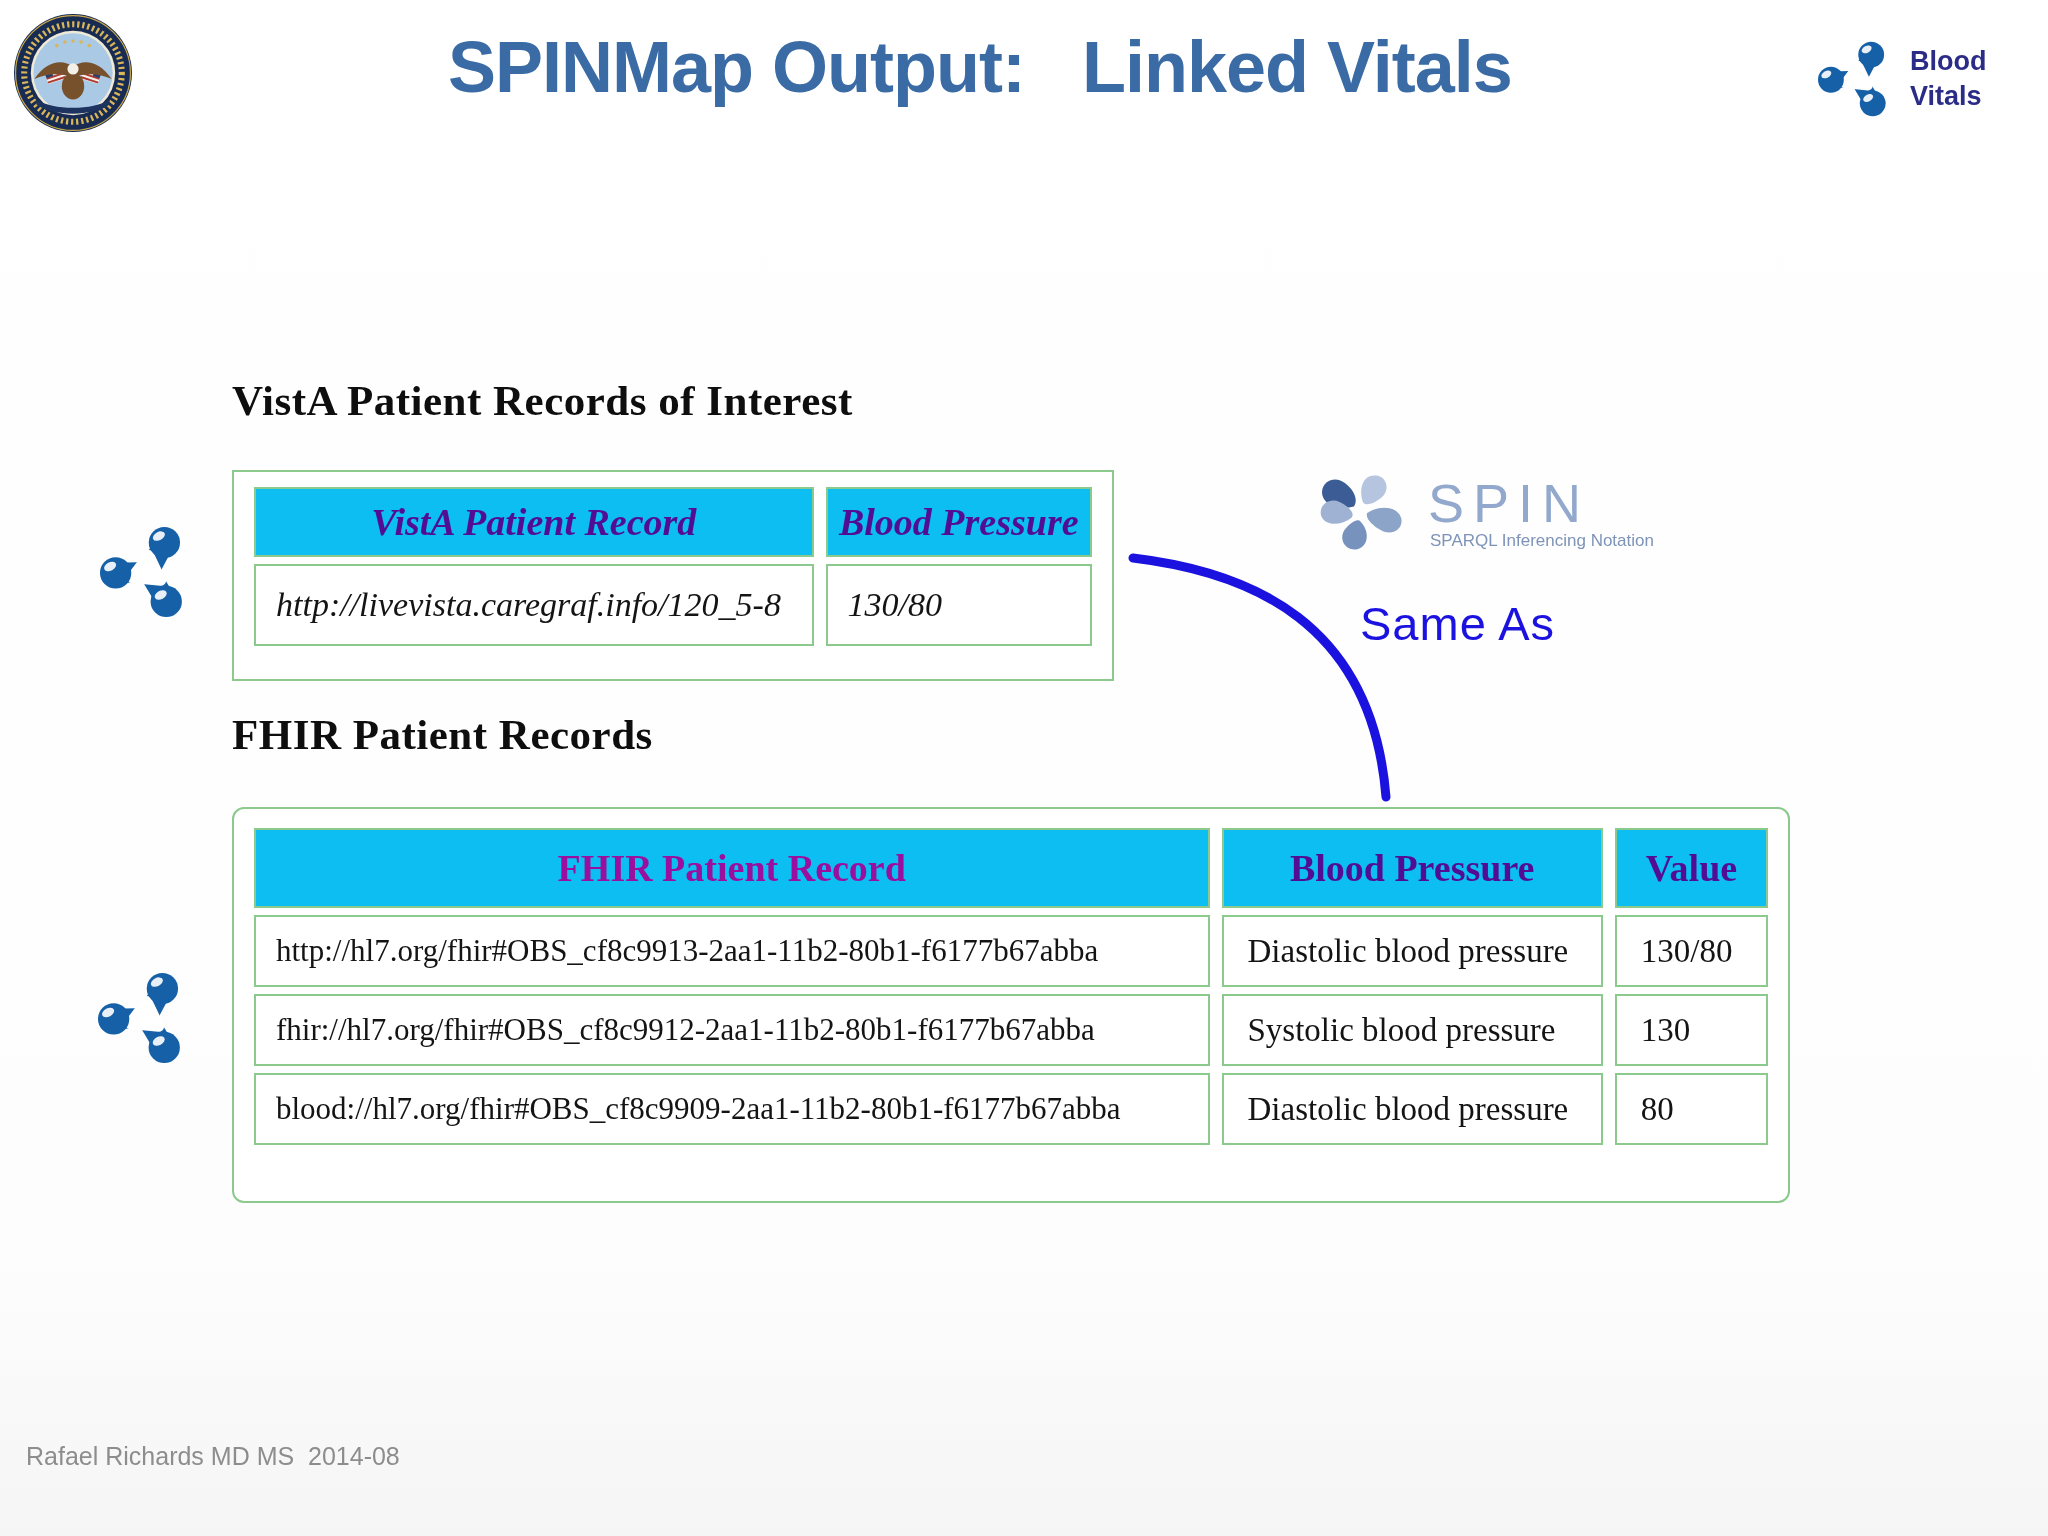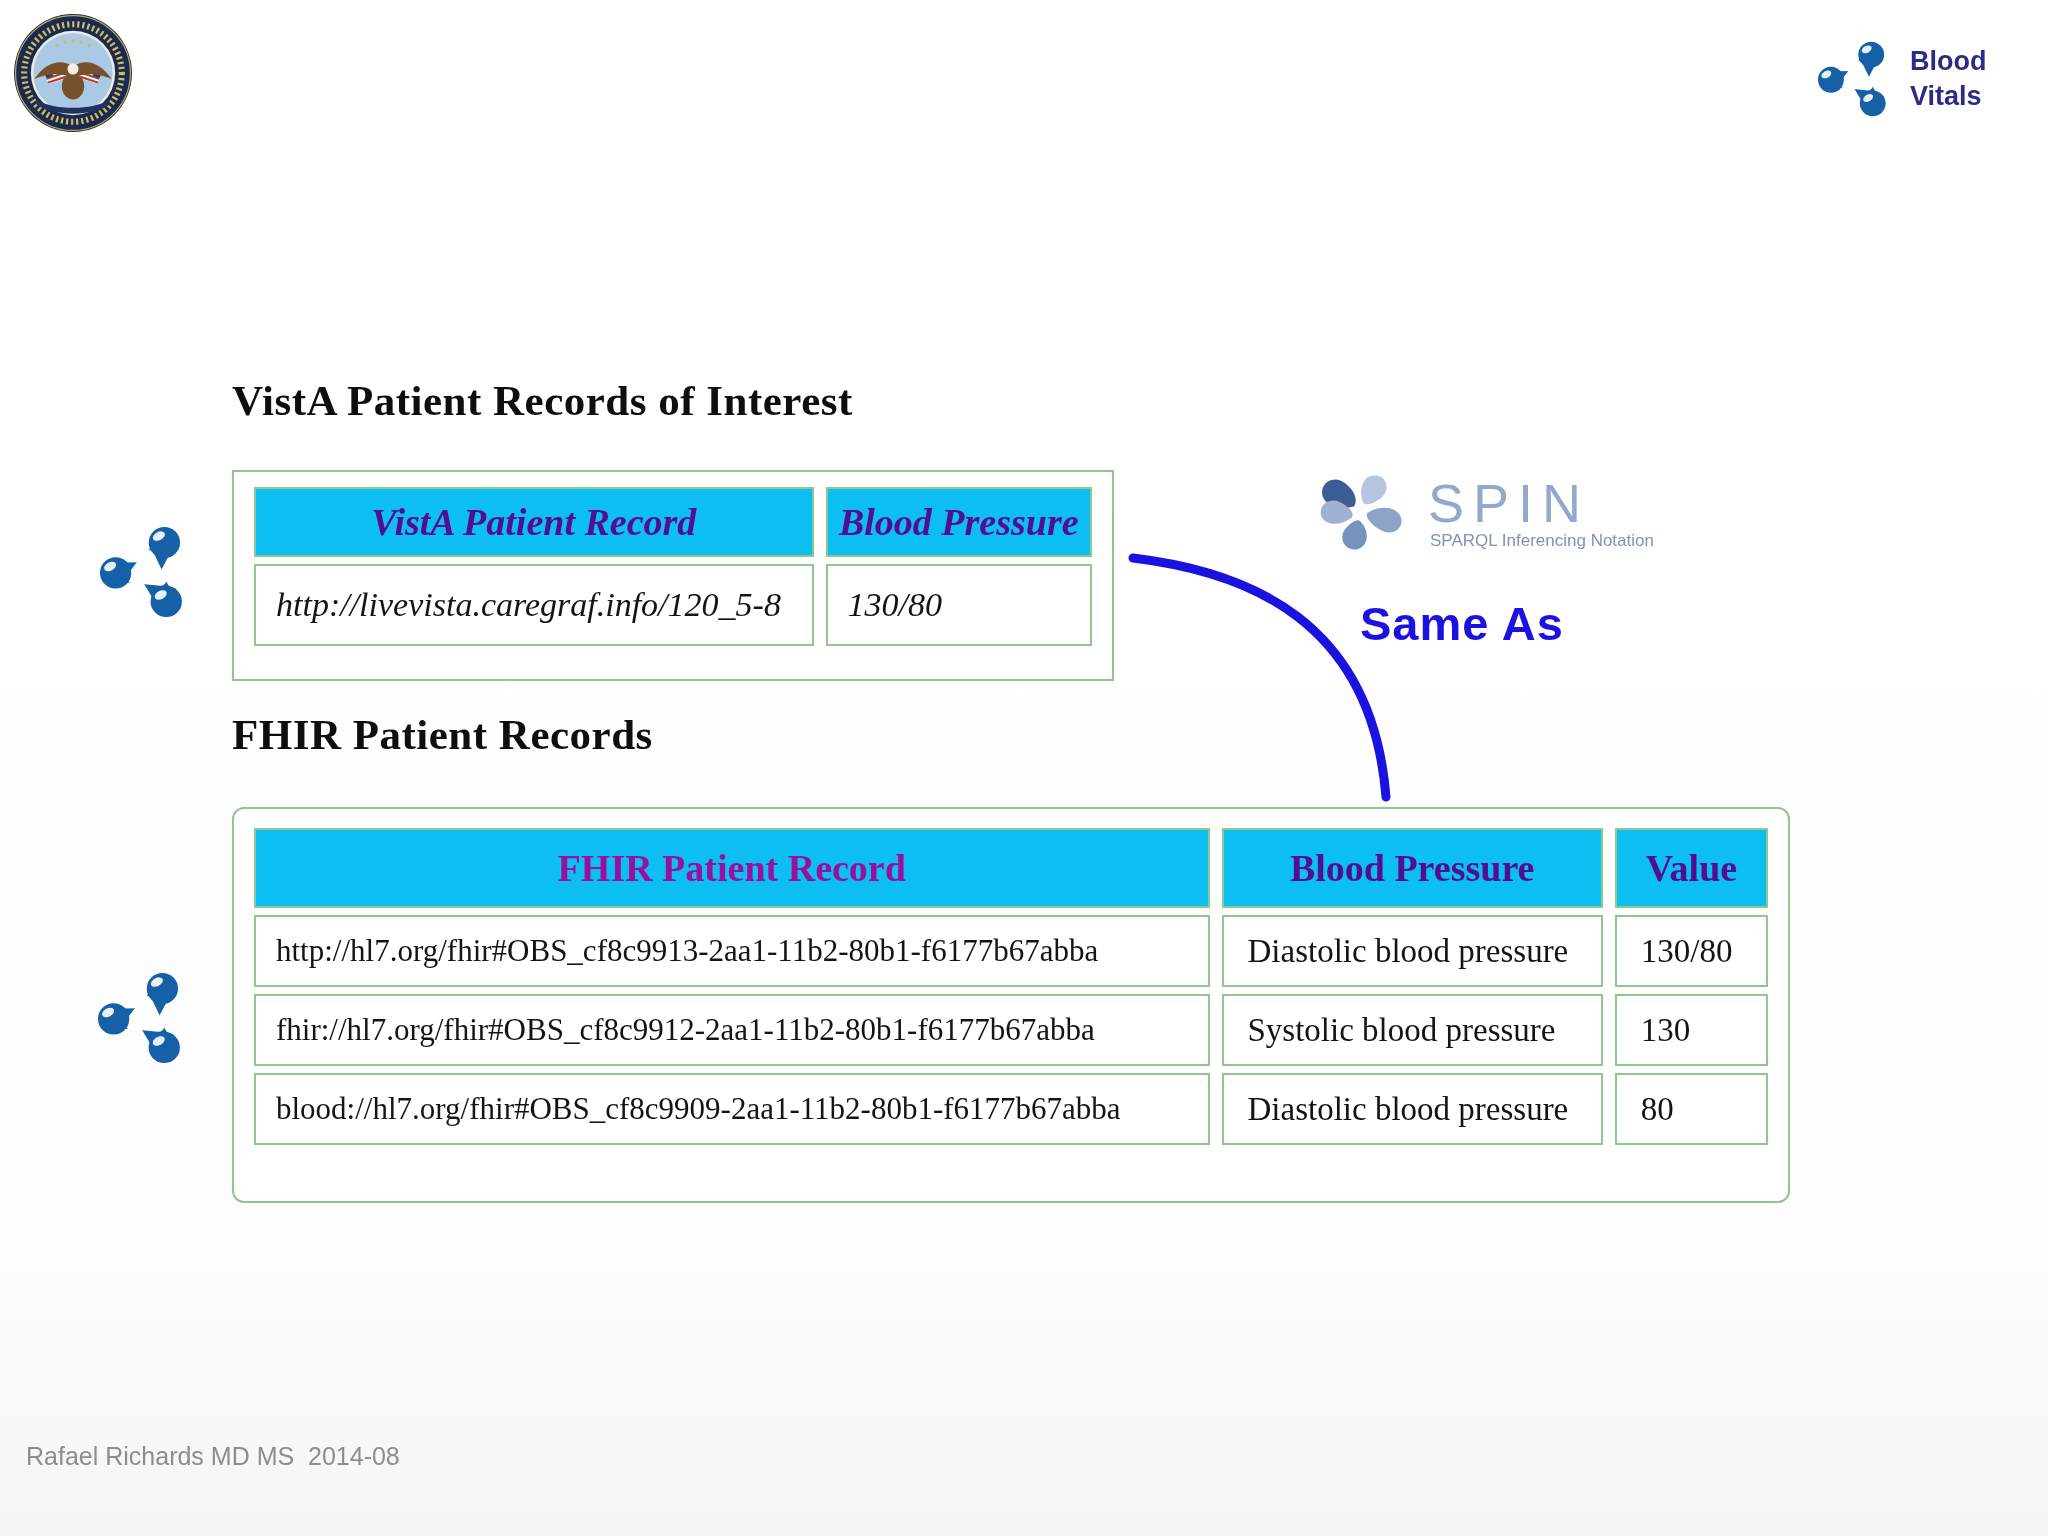--- a/index.html
+++ b/index.html
@@ -66,21 +66,21 @@
   #mol-fhir{left:98px;top:966px;}
   
   #spin-flower{position:absolute;left:1310px;top:468px;width:110px;height:90px;}
   #spin-word{
     position:absolute;left:1428px;top:472px;font-size:54px;font-weight:400;
     letter-spacing:9px;color:#92a8cc;
   }
   #spin-sub{position:absolute;left:1430px;top:531px;font-size:17px;color:#7e93b8;}
   
   #same-as{
-    position:absolute;left:1360px;top:596px;font-size:47px;font-weight:700;
+    position:absolute;left:1360px;top:596px;font-size:47px;font-weight:400;
     color:var(--same_as_blue,#1b12e0);letter-spacing:1px;
   }
   #arrow-overlay{position:absolute;left:0;top:0;width:2048px;height:1536px;pointer-events:none;}
   
   .footer-credit{
     position:absolute;left:26px;top:1442px;font-size:25px;
     color:var(--footer_gray,#8d8d8d);white-space:pre;
   }
 </style>
 </head>
@@ -112,20 +112,21 @@
       <rect x="68" y="61.5" width="18" height="2" fill="#b03a30"></rect>
       <rect x="68" y="65.5" width="18" height="2" fill="#b03a30"></rect>
       <rect x="79" y="56" width="7" height="6" fill="#27406e"></rect>
     </g>
     <path d="M22 66 C34 48 50 46 60 54 C70 46 86 48 98 66 C86 60 72 60 60 64 C48 60 34 60 22 66 Z" fill="#77502c"></path>
     <ellipse cx="60" cy="73" rx="11" ry="13" fill="#77502c"></ellipse>
     <circle cx="60" cy="56" r="5.5" fill="#f2f0e8"></circle>
     <path d="M24 86 C40 97 80 97 96 86 L96 91 C80 103 40 103 24 91 Z" fill="#1e3460"></path>
   </svg>
 
+  <div class="page-title">SPINMap Output:   Linked Vitals</div>
 
   <div class="corner-logo">
     <svg viewBox="0 0 100 108">
       <path d="M70 22 L53 54 L17 55 M53 54 L72 86" stroke="#1660a8" stroke-width="22" stroke-linecap="round" fill="none"></path>
       <path d="M53 36 L35 60 L66 63 Z" fill="#ffffff" stroke="#ffffff" stroke-width="12" stroke-linejoin="round"></path>
       <circle cx="70" cy="22" r="17" fill="#1660a8"></circle>
       <circle cx="17" cy="55" r="17" fill="#1660a8"></circle>
       <circle cx="72" cy="86" r="17" fill="#1660a8"></circle>
       <ellipse cx="64" cy="15" rx="7" ry="4.5" fill="#fff" opacity="0.9" transform="rotate(-28 64 15)"></ellipse>
       <ellipse cx="11" cy="48" rx="7" ry="4.5" fill="#fff" opacity="0.9" transform="rotate(-28 11 48)"></ellipse>

